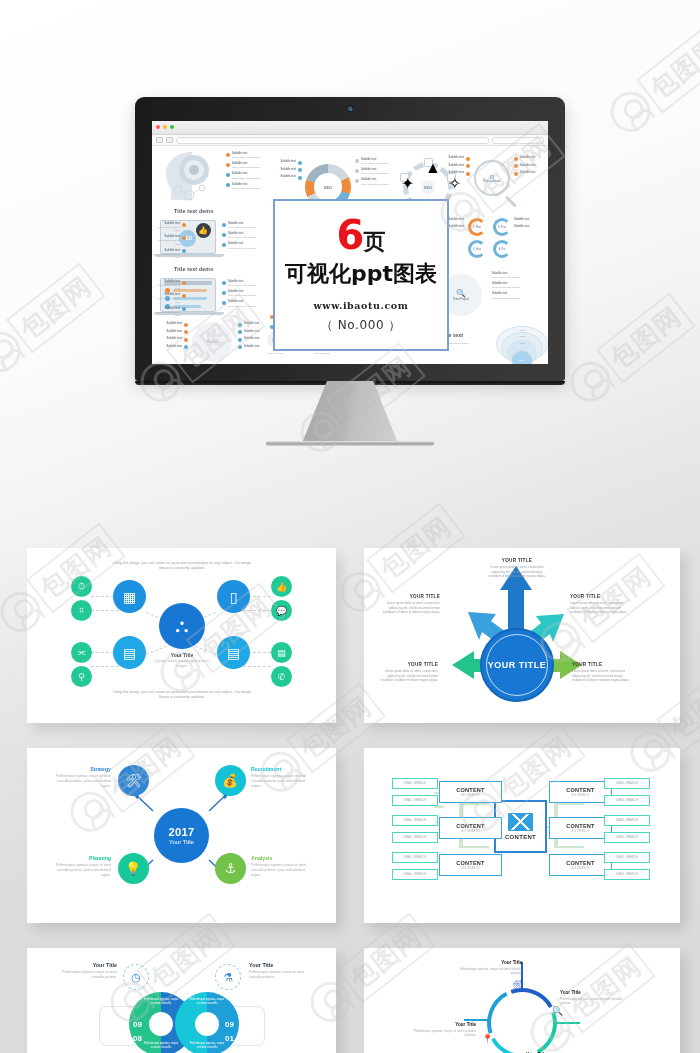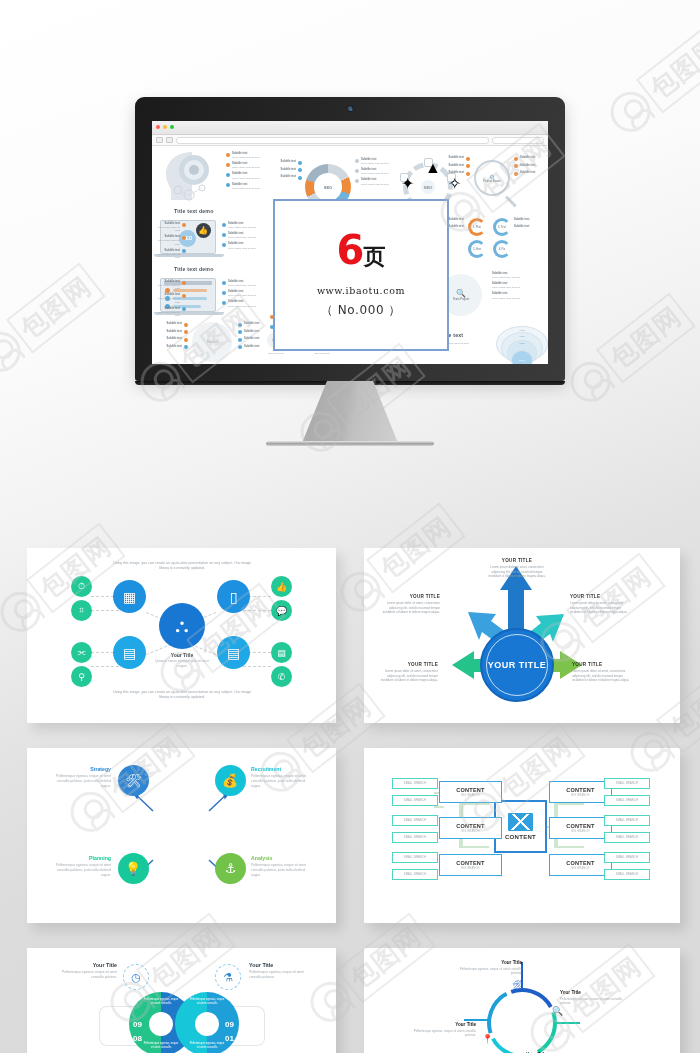--- a/index.html
+++ b/index.html
@@ -133,21 +133,21 @@
     position:absolute; left:121px; top:53px; width:176px; height:152px;
     background:#ffffff; border:2px solid #7b9fd0;
     display:flex; flex-direction:column; align-items:center; justify-content:center;
     z-index: 5;
   }
   .tc-line1 { display:flex; align-items:baseline; justify-content:center; margin-bottom:2px; }
   .tc-6 { font-size:40px; font-weight:900; color:#e8131b; line-height:.95;
           font-family:"DejaVu Sans","Liberation Sans",sans-serif; letter-spacing:-1px; }
   .tc-ye { font-size:22px; font-weight:900; color:#1a1a1a; font-family:"DejaVu Sans",sans-serif; }
   .tc-line2 { font-size:22px; font-weight:900; color:#111; letter-spacing:0px; font-family:"DejaVu Sans",sans-serif; white-space:nowrap; }
-  .tc-url { font-size:9.5px; font-weight:400; color:#222; letter-spacing:.6px; margin-top:11px;
+  .tc-url { font-size:9.5px; font-weight:700; color:#222; letter-spacing:.6px; margin-top:11px;
             font-family:"DejaVu Serif","Liberation Serif",serif; }
   .tc-no { font-size:12px; color:#333; letter-spacing:.6px; margin-top:6px; font-family:"DejaVu Sans",sans-serif; }
 
   
   .neck {
     position:absolute; left:50%; top:381px; transform:translateX(-50%);
     width: 96px; height: 62px;
     background: linear-gradient(100deg,#a9a9a9 0%, #b3b3b3 45%, #c0c0c0 55%, #cfcfcf 100%);
     clip-path: polygon(26% 0%, 74% 0%, 100% 100%, 0% 100%);
   }
@@ -636,20 +636,21 @@
               <i class="bl"></i>
               <span class="tx"><b>Subtitle text</b><span>Lorem ipsum dolor sit amet</span></span>
             </div>
         </div>
 
         <div class="title-card">
           <div class="tc-line1">
             <span class="tc-6">6</span>
             <span class="tc-ye">页</span>
           </div>
+          <div class="tc-line2">可视化ppt图表</div>
           <div class="tc-url">www.ibaotu.com</div>
           <div class="tc-no">（ No.000 ）</div>
         </div>
 
       </div>
     </div>
   </div>
 
   <div class="chin"></div>
   <div class="neck"></div>
@@ -739,20 +740,24 @@
             <polygon points="104,42 112,43 110,50" fill="#2b6fc4"></polygon>
           <line x1="182" y1="63" x2="204" y2="42"></line>
             <polygon points="204,42 196,43 198,50" fill="#2b6fc4"></polygon>
           <line x1="126" y1="112" x2="104" y2="133"></line>
             <polygon points="104,133 112,132 110,125" fill="#2b6fc4"></polygon>
           <line x1="182" y1="112" x2="204" y2="133"></line>
             <polygon points="204,133 196,132 198,125" fill="#2b6fc4"></polygon>
         </g>
       </svg>
 
+      <div class="s3-ctr" style="left:127px;top:60px">
+        <span class="y">2017</span>
+        <span class="t">Your Title</span>
+      </div>
 
       <div class="s3-ic" style="left:91px;top:17px;background:#2f86d4">🛠</div>
       <div class="s3-ic" style="left:188px;top:17px;background:#14c2d8">💰</div>
       <div class="s3-ic" style="left:91px;top:105px;background:#17c99a">💡</div>
       <div class="s3-ic" style="left:188px;top:105px;background:#73c24a">⚓</div>
 
       <div class="s3-lbl" style="left:22px;top:18px;text-align:right">
         <div class="h" style="color:#2f86d4">Strategy</div>
         <div class="b">Pellentesque egestas, neque sit amet convallis pulvinar, justo nulla eleifend augue.</div>
       </div>

